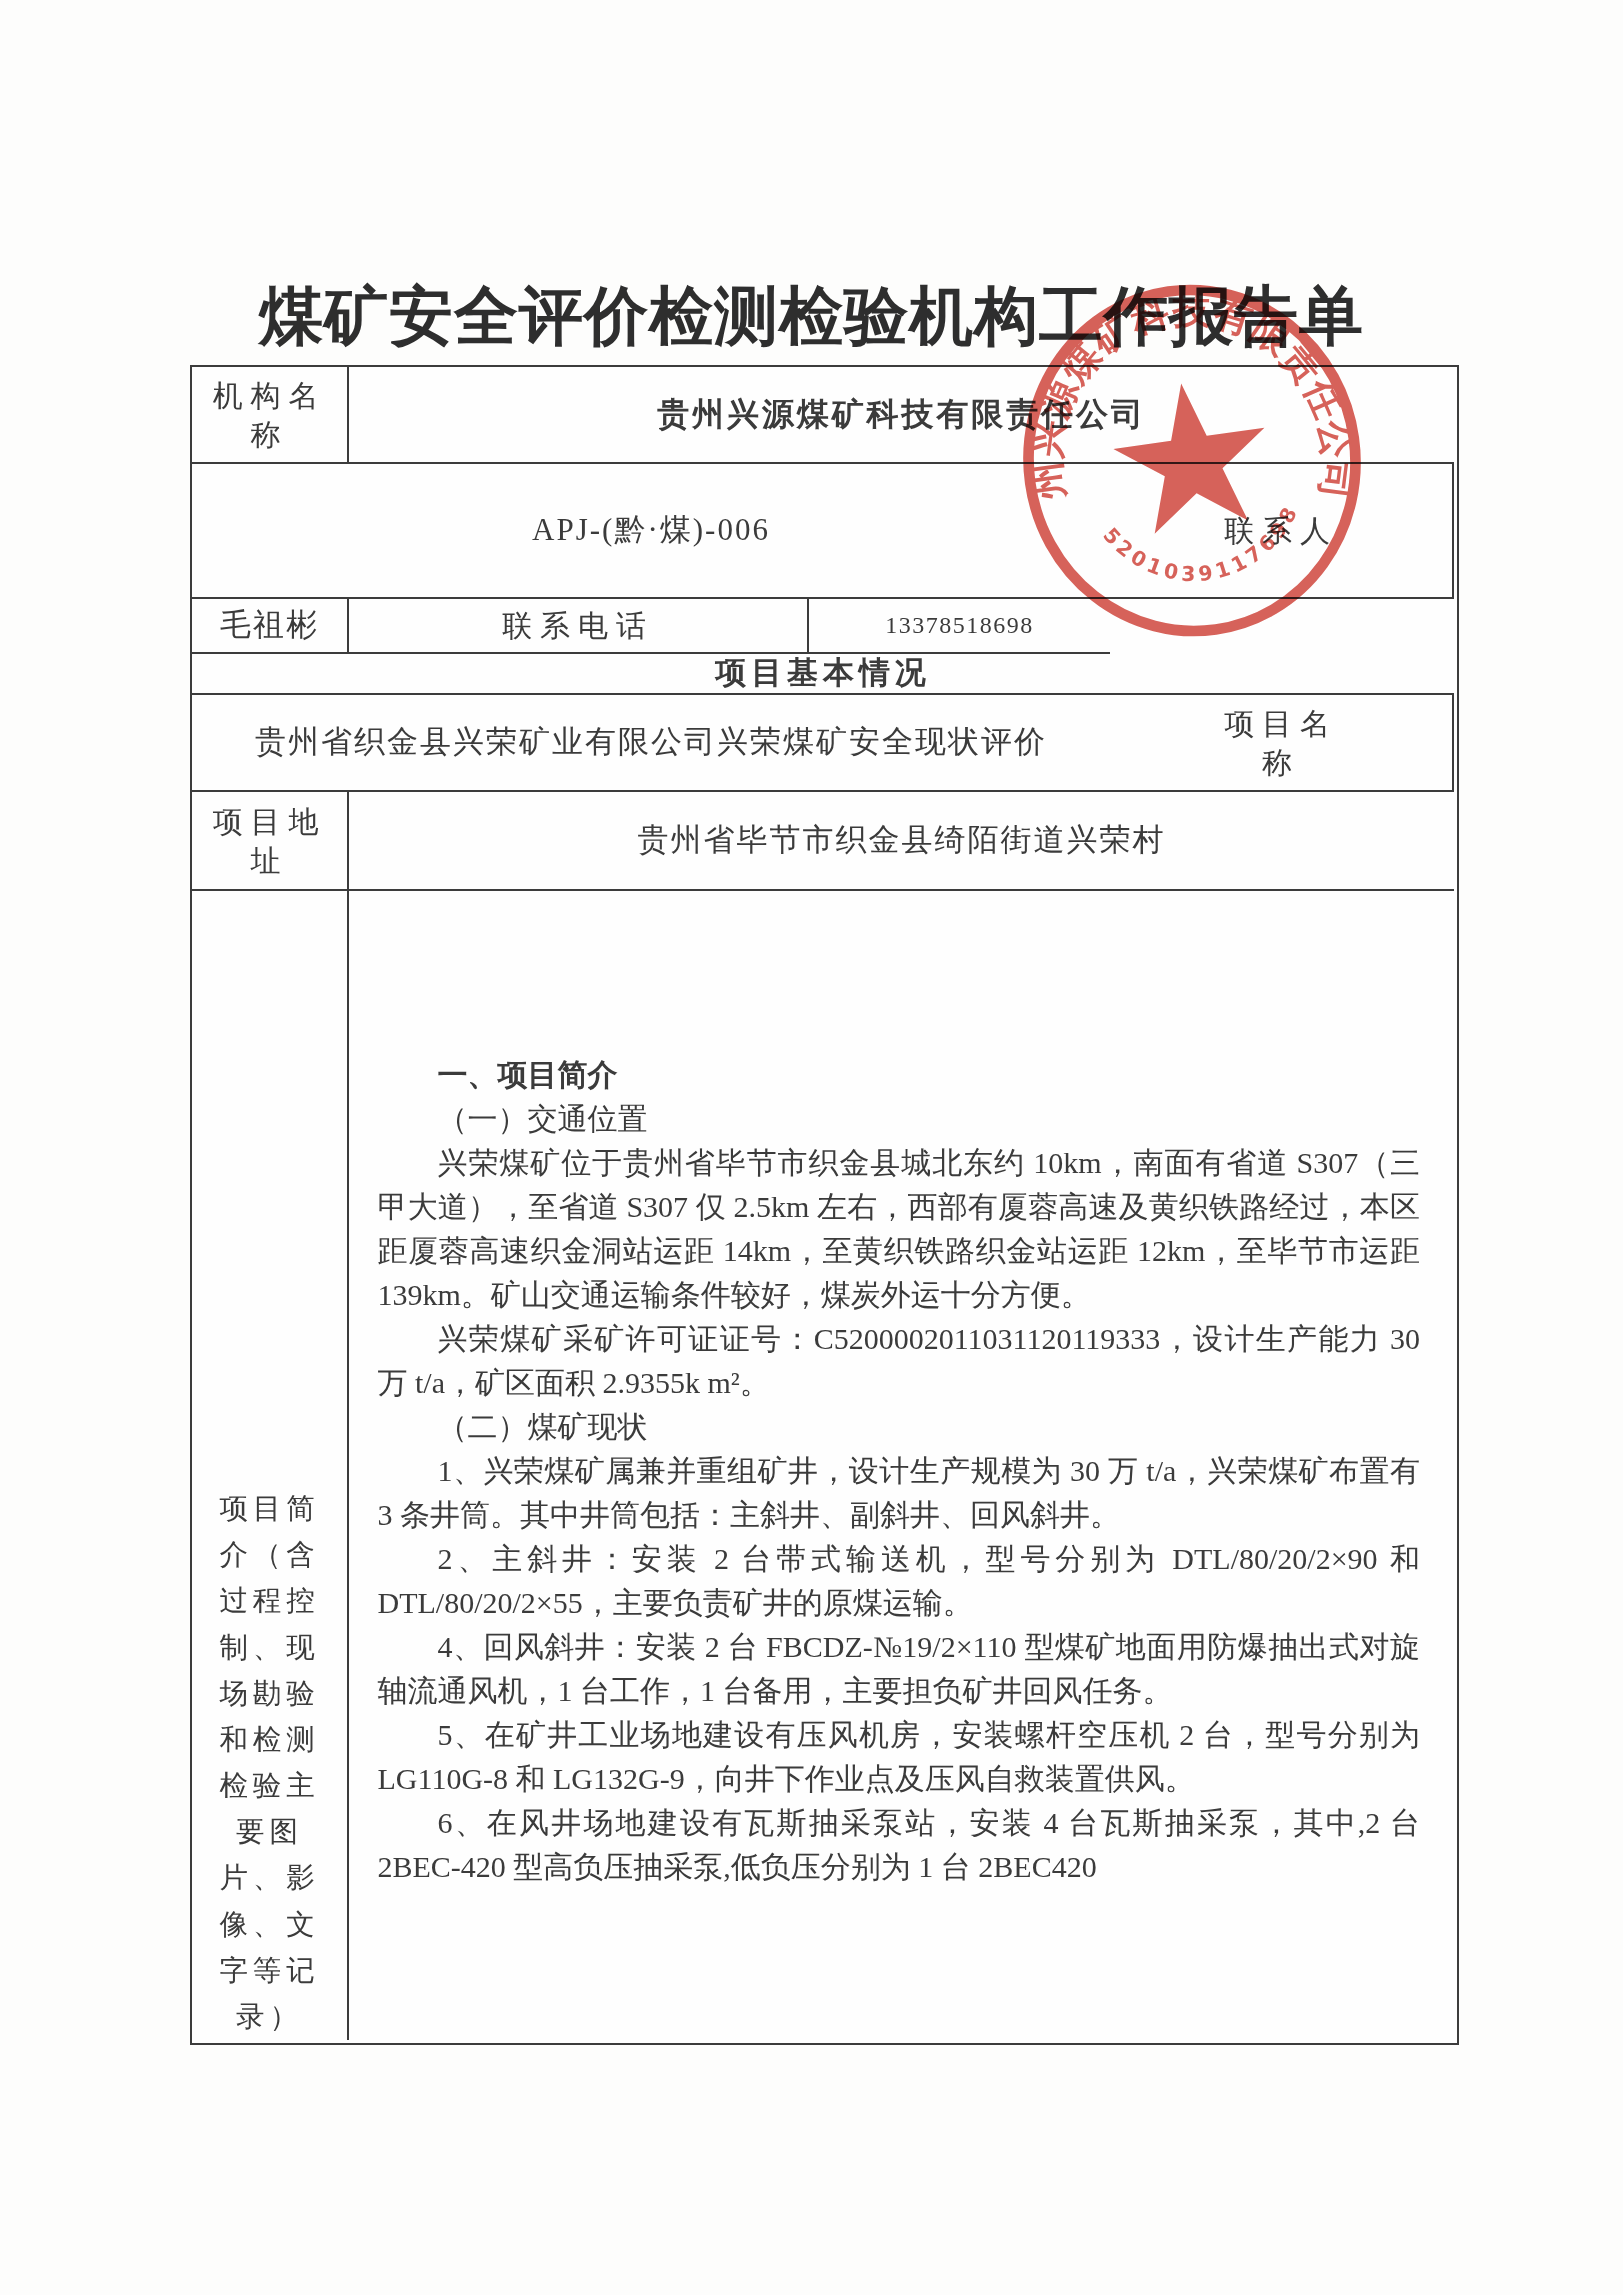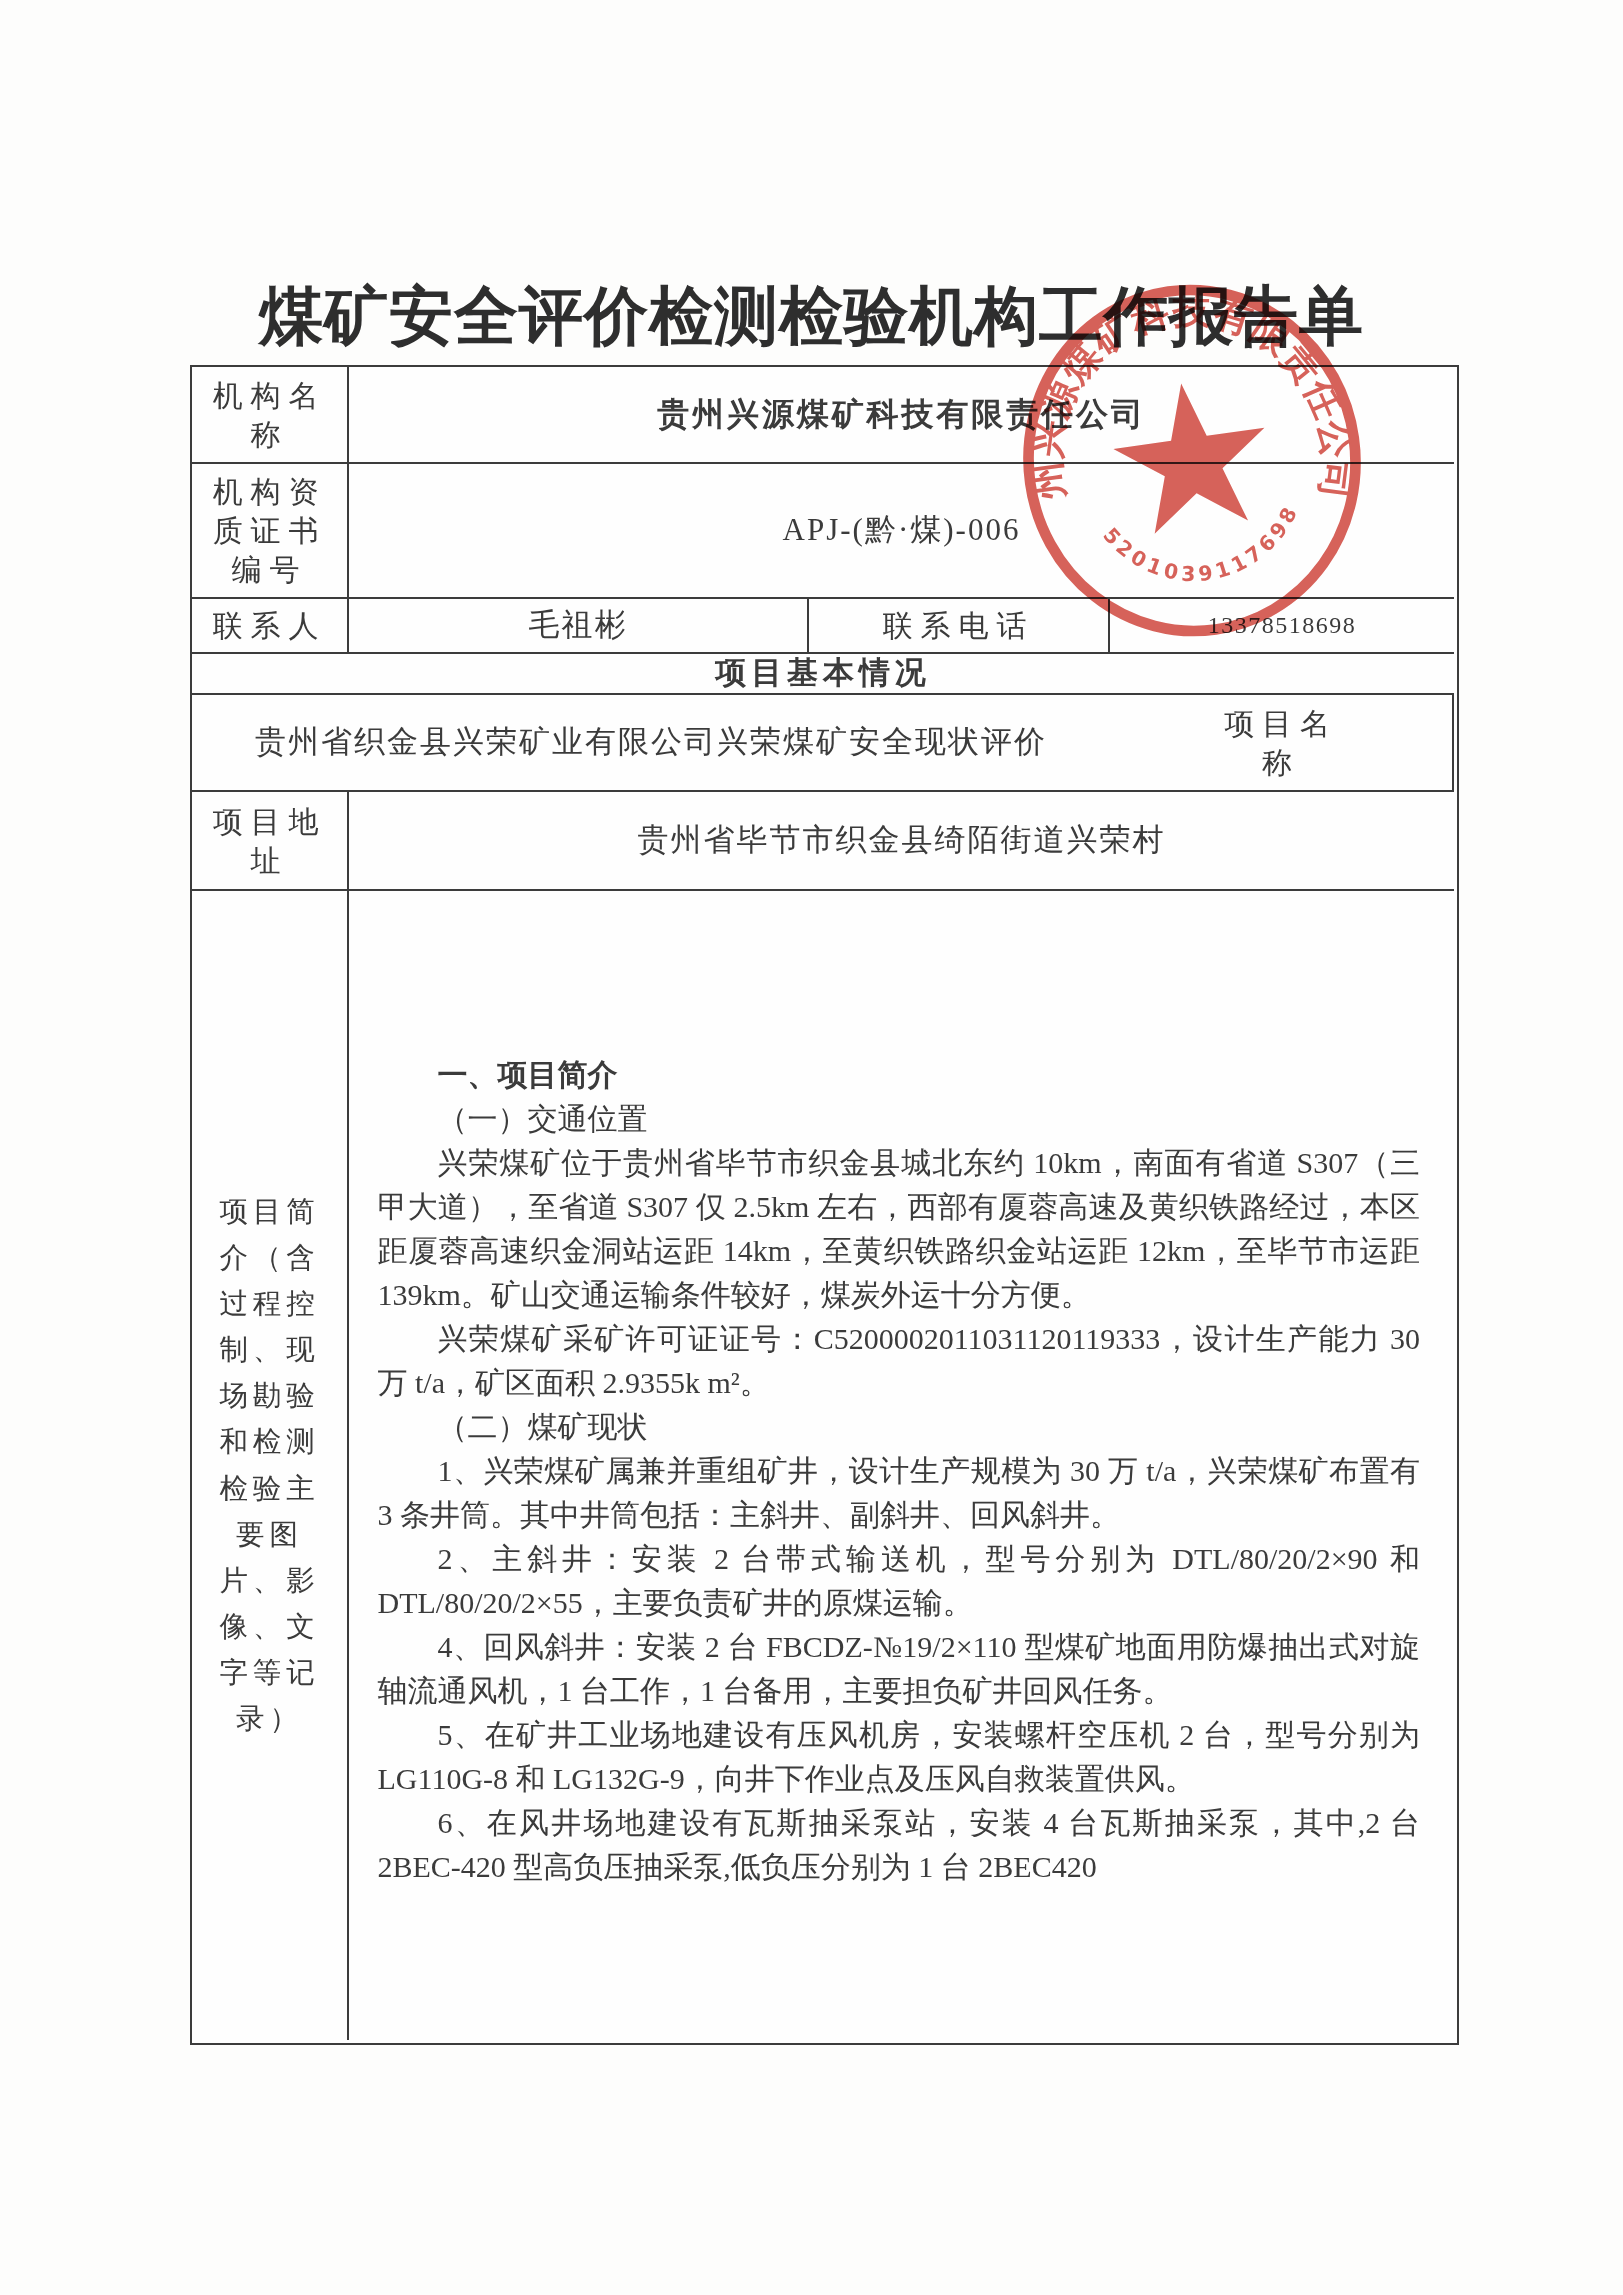--- a/index.html
+++ b/index.html
@@ -49,21 +49,21 @@
   .span4{grid-column:span 4;}
 
   .label-cell{letter-spacing:7.9px;padding:0 17px;}
   .label-inner{width:118px;margin:0 auto;}
   .value-strong{font-weight:bold;font-size:32px;letter-spacing:2.9px;}
   .value-plain{font-size:31px;letter-spacing:2px;}
   .phone-value{font-size:24px;letter-spacing:1.5px;font-family:"Liberation Serif","DejaVu Serif",serif;}
   .section-header{font-weight:bold;font-size:31px;letter-spacing:4.9px;}
 
   
-  .intro-label-cell{align-items:center;}
+  .intro-label-cell{align-items:flex-end;}
   .intro-label-inner{
     width:121px;margin:0 auto;
     font-size:28.5px;line-height:1.62;letter-spacing:4.9px;
     text-align:center;
   }
   .intro-body-cell{
     align-items:center;justify-content:flex-start;
     text-align:left;
     padding:11.8px 34px 0 28.5px;
   }
@@ -97,23 +97,20 @@
 
   <div class="doc-title">煤矿安全评价检测检验机构工作报告单</div>
 
   <div class="report-table">
 
     <div class="cell label-cell">
       <div class="label-inner">机构名称</div>
     </div>
     <div class="cell span3 last-col value-strong">贵州兴源煤矿科技有限责任公司</div>
 
-    <div class="cell label-cell">
-      <div class="label-inner">机构资质证书编号</div>
-    </div>
     <div class="cell span3 last-col value-plain">APJ-(黔·煤)-006</div>
 
     <div class="cell label-cell">
       <div>联系人</div>
     </div>
     <div class="cell value-plain">毛祖彬</div>
     <div class="cell label-cell">
       <div>联系电话</div>
     </div>
     <div class="cell last-col phone-value">13378518698</div>

